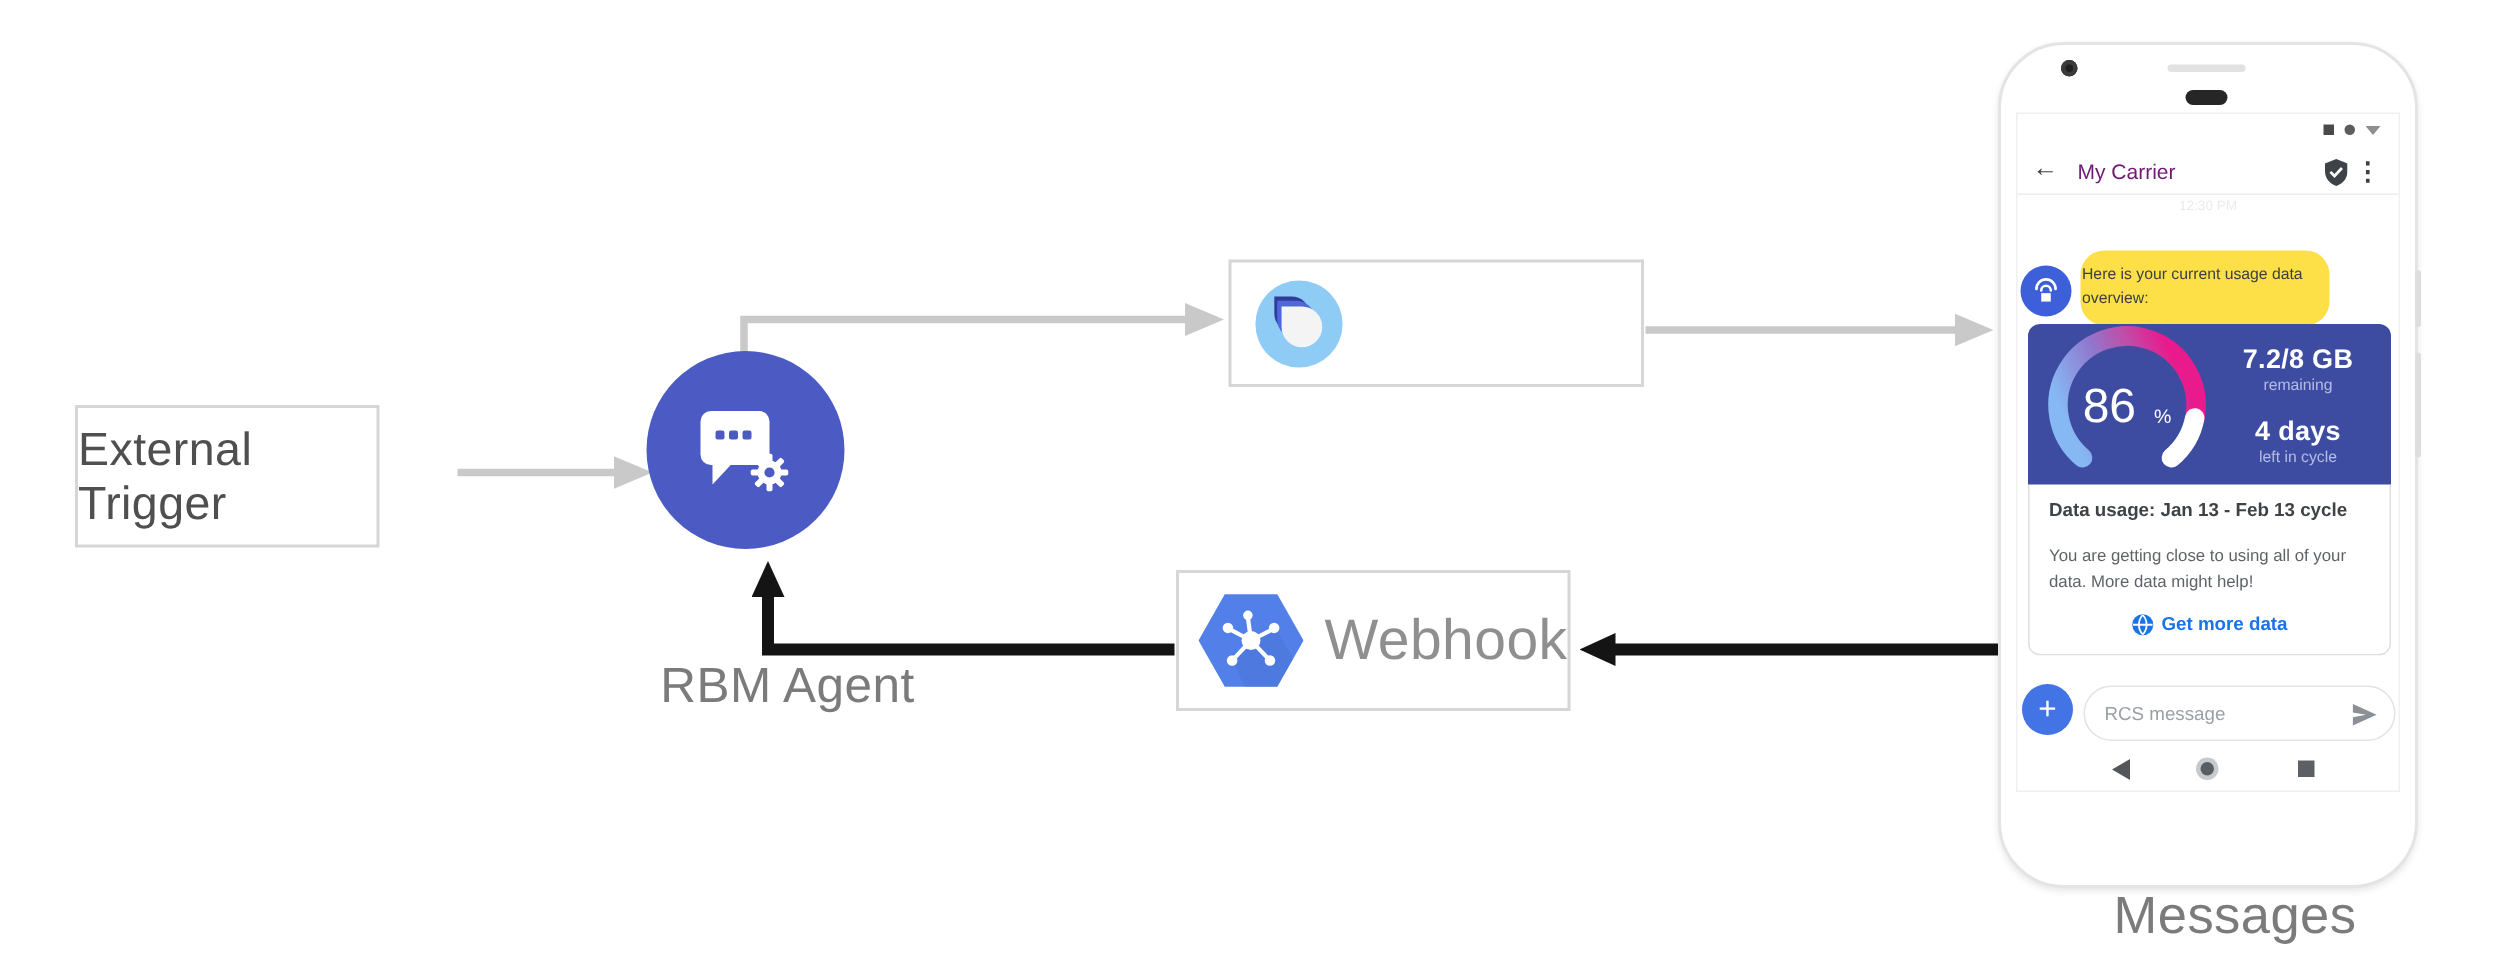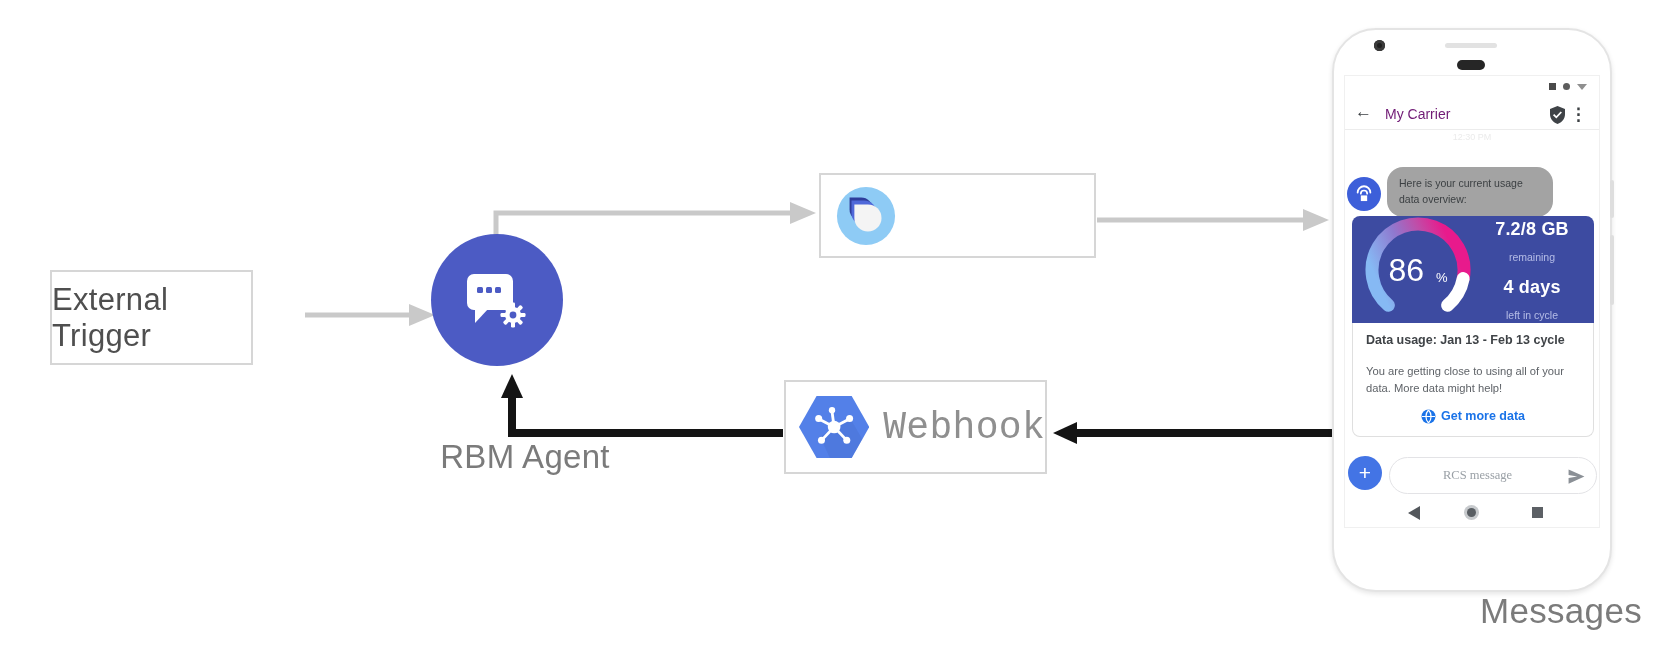--- a/index.html
+++ b/index.html
@@ -13,32 +13,32 @@
   
   .dbox {
     position:absolute; background:#fff; border:2px solid #d6d6d6;
     display:flex; align-items:center; justify-content:center;
     color:#4f4f4f; font-weight:300; letter-spacing:.3px;
   }
   .node-et   { left:50px;  top:270px; width:203px; height:95px; font-size:31px; }
   .node-api  { left:819px; top:173px; width:277px; height:85px; font-size:35px;
                justify-content:flex-start; padding-left:14px; gap:16px; }
   .node-hook { left:784px; top:380px; width:263px; height:94px; font-size:38px;
-               justify-content:flex-start; padding-left:13px; gap:14px; color:#8f8f8f;font-family:Liberation Mono, monospace; }
+               justify-content:flex-start; padding-left:13px; gap:14px; color:#8f8f8f; }
 
   .agent-circle {
     position:absolute; left:431px; top:234px; width:132px; height:132px;
     border-radius:50%; background:#4c5bc4;
     display:flex; align-items:center; justify-content:center;
   }
   .float-label {
     position:absolute; text-align:center; color:#7b7b7b; font-weight:300; letter-spacing:.3px;
   }
   .label-agent    { left:425px; top:438px; width:200px; font-size:33px; }
-  .label-messages { left:1471px; top:591px; width:180px; font-size:35px; }
+  .label-messages { left:1400px; top:591px; width:180px; font-size:35px; }
 
   
   .phone {
     position:absolute; left:1332px; top:28px; width:280px; height:564px;
     background:#fff; border:2px solid #e4e4e4; border-radius:44px;
     box-shadow:0 2px 5px rgba(0,0,0,.10);
   }
   .cam { position:absolute; left:40px; top:10px; width:11px; height:11px; border-radius:50%;
          background:#1f1f1f; box-shadow:inset 0 0 0 3px #3a3a3a; }
   .top-slot { position:absolute; left:111px; top:13px; width:52px; height:5px;
@@ -61,51 +61,51 @@
   .hdr-back { position:absolute; left:10px; top:26px; font-size:17px; color:#3c4043; cursor:default; }
   .hdr-title{ position:absolute; left:40px; top:30px; font-size:14px; color:#701a75; }
   .hdr-shield{ position:absolute; right:34px; top:30px; }
   .hdr-menu { position:absolute; right:12px; top:28px; font-size:17px; color:#3c4043; font-weight:bold; }
   .hdr-line { position:absolute; left:0; right:0; top:53px; height:1px; background:#ececec; }
   .timestamp{ position:absolute; left:0; right:0; top:56px; text-align:center;
               font-size:9px; color:#ebebeb; }
 
   .avatar { position:absolute; left:2px; top:101px; width:34px; height:34px; border-radius:50%;
             background:#3d5fd9; display:flex; align-items:center; justify-content:center; }
-  .bubble { position:absolute; left:42px; top:91px; width:166px; background:#a3a3a3;
-            border-radius:16px; padding:9px 12px; font-size:10.5px; line-height:1.5; color:#3c4043; }
+  .bubble { position:absolute; left:42px; top:91px; width:166px; background:#fde047;
+            border-radius:16px; padding:9px 1px; font-size:10.5px; line-height:1.5; color:#3c4043; }
 
   .card { position:absolute; left:7px; top:140px; width:242px; }
   .card-blue { position:relative; height:107px; background:#3d4ba1; border-radius:8px 8px 0 0; }
   .gauge-wrap { position:absolute; left:10px; top:-2px; width:112px; height:112px; }
   .gauge-text { position:absolute; left:10px; top:-2px; width:112px; height:112px;
                 display:flex; align-items:center; justify-content:center; color:#fff;gap:12px; }
   .gauge-text .big { font-size:32px; font-weight:300; }
   .gauge-text .pct { font-size:13px; margin-top:14px; }
   .card-stats { position:absolute; left:126px; top:0; width:108px; height:107px;
                 display:flex; flex-direction:column; align-items:center; justify-content:center;
                 color:#fff; text-align:center; }
   .stat-val { font-size:18px; font-weight:bold; letter-spacing:.2px; }
-  .stat-lab { font-size:10.5px; color:rgba(223,229,255,.72); margin-top:11px; }
+  .stat-lab { font-size:10.5px; color:rgba(223,229,255,.72); margin-top:1px; }
   .stat-gap { height:14px; }
   .card-white { background:#fff; border:1px solid #dfdfdf; border-top:none;
                 border-radius:0 0 8px 8px; padding:10px 13px 12px; }
   .cw-title { font-size:12.5px; font-weight:bold; color:#3f4347; margin-bottom:16px; }
   .cw-body  { font-size:11.2px; color:#5f6368; line-height:1.5; }
   .cw-action{ margin-top:12px; display:flex; align-items:center; justify-content:center; gap:5px;
               color:#1a73e8; font-size:12.5px; font-weight:bold; cursor:default; }
 
   .plus-btn { position:absolute; left:3px; top:380px; width:34px; height:34px; border-radius:50%;
               background:#4374e5; color:#fff; font-size:21px; display:flex; align-items:center;
               justify-content:center; cursor:default; }
   .pill { position:absolute; left:44px; top:381px; width:208px; height:37px;
           border:1.5px solid #e3e3e6; border-radius:19px; background:#fff; }
   .pill input { position:absolute; left:13px; top:0; height:100%; width:150px; border:none;
                 outline:none; background:transparent; font-size:12.5px; color:#5f6368;
-                font-family:Liberation Serif, serif;margin-left:40px; }
+                font-family:Liberation Sans, sans-serif; }
   .pill input::placeholder { color:#9aa0a6; }
   .send { position:absolute; right:10px; top:9px; }
 
   .nav-back { position:absolute; left:63px; top:430px; width:0; height:0;
               border-top:7px solid transparent; border-bottom:7px solid transparent;
               border-right:12px solid #53575c; }
   .nav-home { position:absolute; left:119px; top:429px; width:15px; height:15px; border-radius:50%;
               background:#c7cacd; display:flex; align-items:center; justify-content:center; }
   .nav-home > div { width:9px; height:9px; border-radius:50%; background:#595e63; }
   .nav-square { position:absolute; left:187px; top:431px; width:11px; height:11px; background:#5c6065; }

